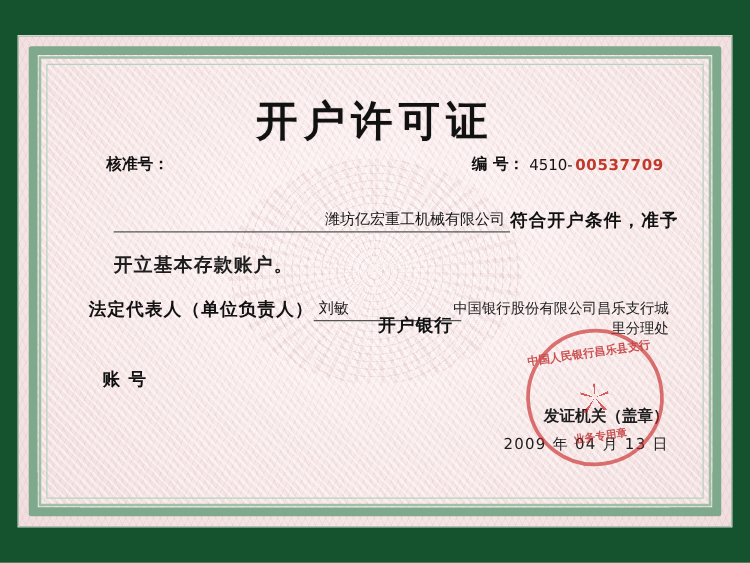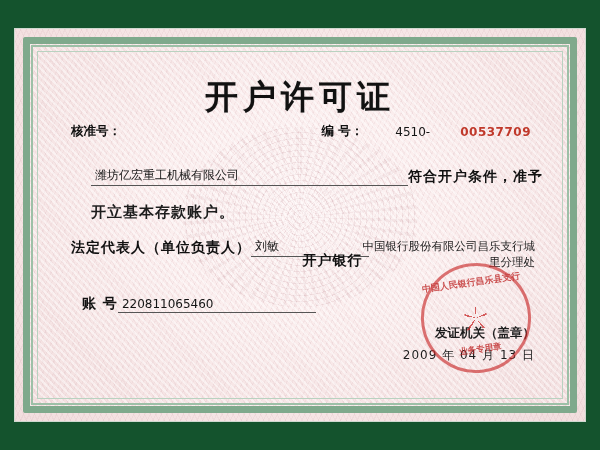--- a/index.html
+++ b/index.html
@@ -159,25 +159,25 @@
   .underline {
     border-bottom: 1px solid #3a3a3a;
     min-width: 40px;
     text-align: left;
   }
   .ul-dotted {
     border-bottom: 1px solid #555;
   }
 
   
-  .r-approval { left: 22px; top: 60px; }
-  .r-number   { right: 16px; top: 60px; gap: 28px; }
+  .r-approval { left: 36px; top: 60px; }
+  .r-number   { right: 16px; top: 60px; }
 
   .r-line1 { left: 42px; top: 104px; width: 452px; }
-  .r-line1 .seg-u { flex: 1; }
+  .r-line1 .seg-u { flex: 1; text-align: right; }
 
   .r-line2 { left: 42px; top: 140px; font-size: 15px; font-weight: bold; letter-spacing: 1px; }
 
   .r-line3 { left: 22px; top: 175px; }
   .r-line3b { right: 16px; top: 176px; }
 
   .r-line4 { left: 33px; top: 232px; }
 
   .issuer {
     position: absolute;
@@ -301,21 +301,20 @@
       <div class="row r-line3b">
         <span class="label label-lg">开户银行</span>
         <span class="bank-lines">
           <div>中国银行股份有限公司昌乐支行城</div>
           <div>里分理处</div>
         </span>
       </div>
 
       <div class="row r-line4">
         <span class="label label-lg">账 号</span>
-        <span class="value ul-dotted" style="min-width:190px">220811065460</span>
       </div>
 
       <div class="issuer">发证机关（盖章）</div>
 
       <div class="issue-date">
         <span class="num">2009</span>
         <span>年</span>
         <span class="num">04</span>
         <span>月</span>
         <span class="num">13</span>

